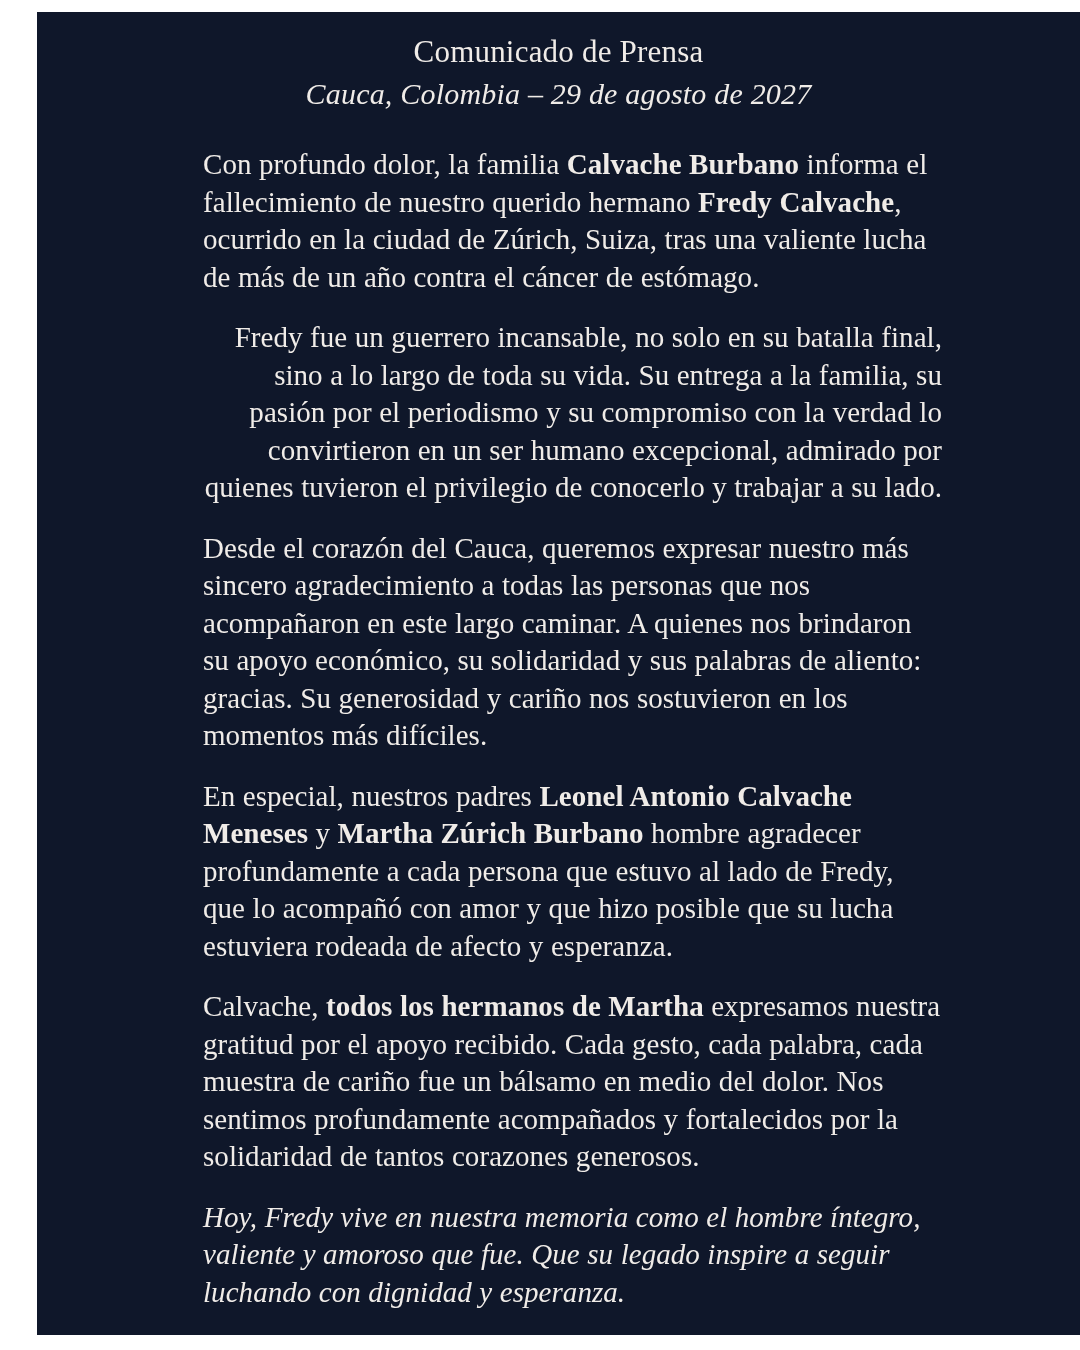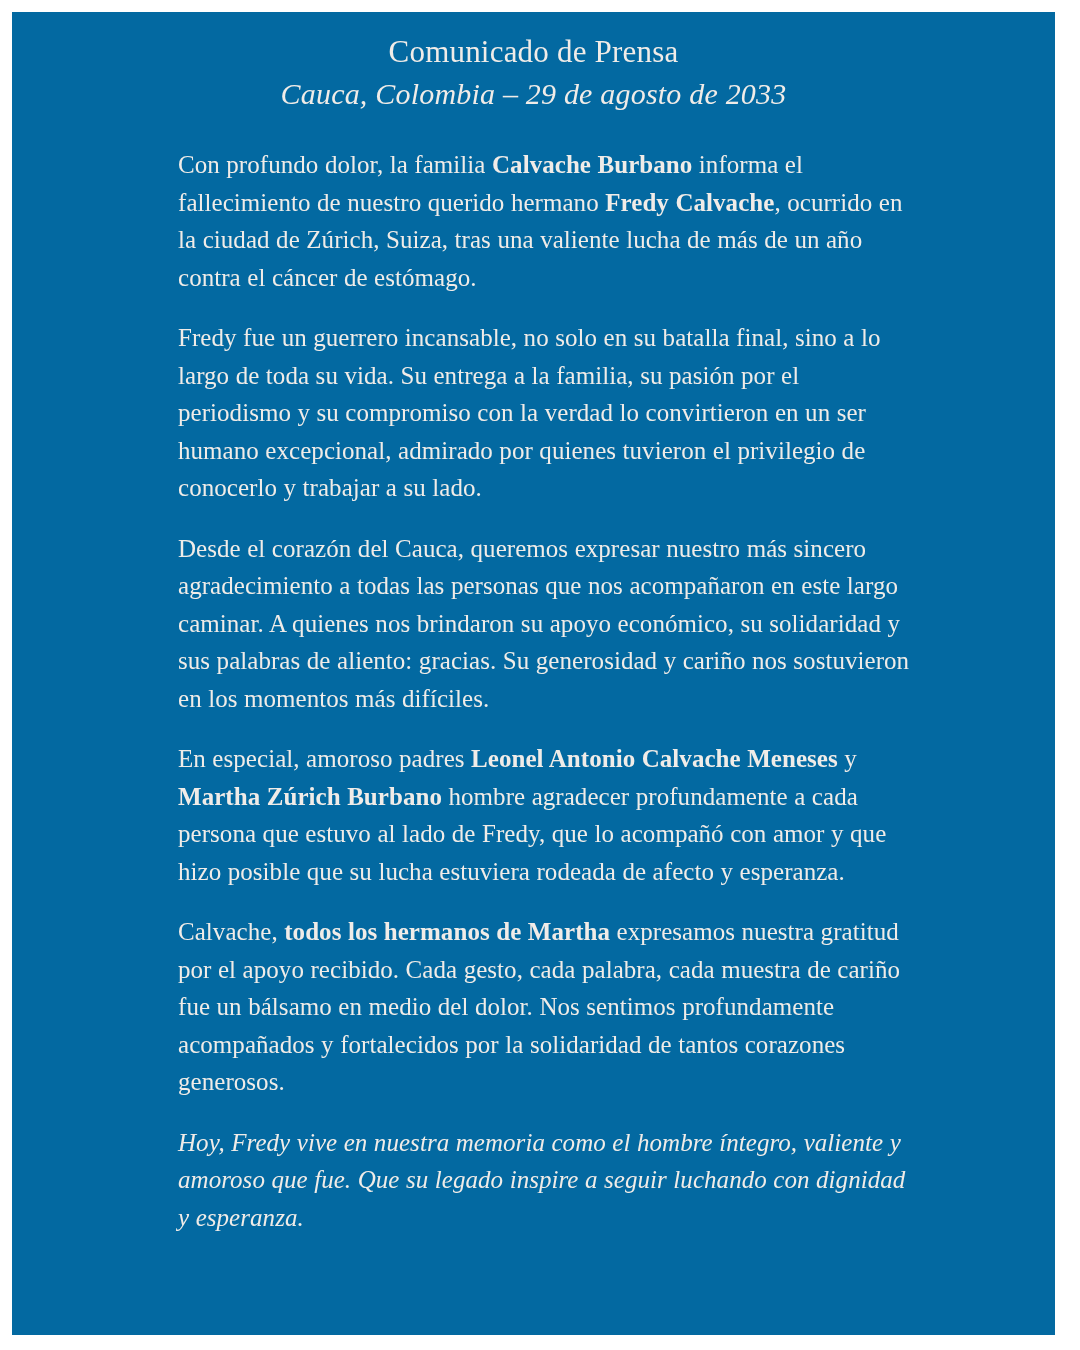--- a/index.html
+++ b/index.html
@@ -58,50 +58,50 @@
     margin-top: 2px;
   }
 
   .body-text {
     margin: 0;
     padding: 32px 138px 0 166px;
   }
 
   .para {
     color: #f0ece8;
-    font-size: 25px;
+    font-size: 29px;
     line-height: 37.5px;
     margin: 0 0 23px 0;
     text-align: left;
     letter-spacing: 0.05px;
     word-spacing: 0.2px;
   }
 
   .para:last-child {
     margin-bottom: 0;
   }
 
   .para b {
     font-weight: 700;
   }
 </style>
 </head>
 <body>
 
 <div class="page" style="background: rgb(255, 255, 255);">
-  <div class="card" style="background: #0369a1;">
+  <div class="card" style="background: #0f172a; margin-left: 25px;">
 
     <div class="header">
       <div class="header-title" style="color: rgb(240, 236, 232);">Comunicado de Prensa</div>
-      <div class="header-subtitle" style="color: rgb(240, 236, 232);">Cauca, Colombia – 29 de agosto de 2033</div>
+      <div class="header-subtitle" style="color: rgb(240, 236, 232);">Cauca, Colombia – 29 de agosto de 2027</div>
     </div>
 
     <div class="body-text" id="body-text">
         <p class="para" style="color: rgb(240, 236, 232);"><span>Con profundo dolor, la familia </span><b>Calvache Burbano</b><span> informa el fallecimiento de nuestro querido hermano </span><b>Fredy Calvache</b><span>, ocurrido en la ciudad de Zúrich, Suiza, tras una valiente lucha de más de un año contra el cáncer de estómago.</span></p>
-        <p class="para" style="color: rgb(240, 236, 232);"><span>Fredy fue un guerrero incansable, no solo en su batalla final, sino a lo largo de toda su vida. Su entrega a la familia, su pasión por el periodismo y su compromiso con la verdad lo convirtieron en un ser humano excepcional, admirado por quienes tuvieron el privilegio de conocerlo y trabajar a su lado.</span></p>
+        <p class="para" style="color: rgb(240, 236, 232); text-align: right;"><span>Fredy fue un guerrero incansable, no solo en su batalla final, sino a lo largo de toda su vida. Su entrega a la familia, su pasión por el periodismo y su compromiso con la verdad lo convirtieron en un ser humano excepcional, admirado por quienes tuvieron el privilegio de conocerlo y trabajar a su lado.</span></p>
         <p class="para" style="color: rgb(240, 236, 232);"><span>Desde el corazón del Cauca, queremos expresar nuestro más sincero agradecimiento a todas las personas que nos acompañaron en este largo caminar. A quienes nos brindaron su apoyo económico, su solidaridad y sus palabras de aliento: gracias. Su generosidad y cariño nos sostuvieron en los momentos más difíciles.</span></p>
-        <p class="para" style="color: rgb(240, 236, 232);"><span>En especial, amoroso padres </span><b>Leonel Antonio Calvache Meneses</b><span> y </span><b>Martha Zúrich Burbano</b><span> hombre agradecer profundamente a cada persona que estuvo al lado de Fredy, que lo acompañó con amor y que hizo posible que su lucha estuviera rodeada de afecto y esperanza.</span></p>
+        <p class="para" style="color: rgb(240, 236, 232);"><span>En especial, nuestros padres </span><b>Leonel Antonio Calvache Meneses</b><span> y </span><b>Martha Zúrich Burbano</b><span> hombre agradecer profundamente a cada persona que estuvo al lado de Fredy, que lo acompañó con amor y que hizo posible que su lucha estuviera rodeada de afecto y esperanza.</span></p>
         <p class="para" style="color: rgb(240, 236, 232);"><span>Calvache, </span><b>todos los hermanos de Martha</b><span> expresamos nuestra gratitud por el apoyo recibido. Cada gesto, cada palabra, cada muestra de cariño fue un bálsamo en medio del dolor. Nos sentimos profundamente acompañados y fortalecidos por la solidaridad de tantos corazones generosos.</span></p>
         <p class="para" style="color: rgb(240, 236, 232); font-style: italic;"><span>Hoy, Fredy vive en nuestra memoria como el hombre íntegro, valiente y amoroso que fue. Que su legado inspire a seguir luchando con dignidad y esperanza.</span></p>
       </div>
 
   </div>
 </div>
 
 </body></html>

